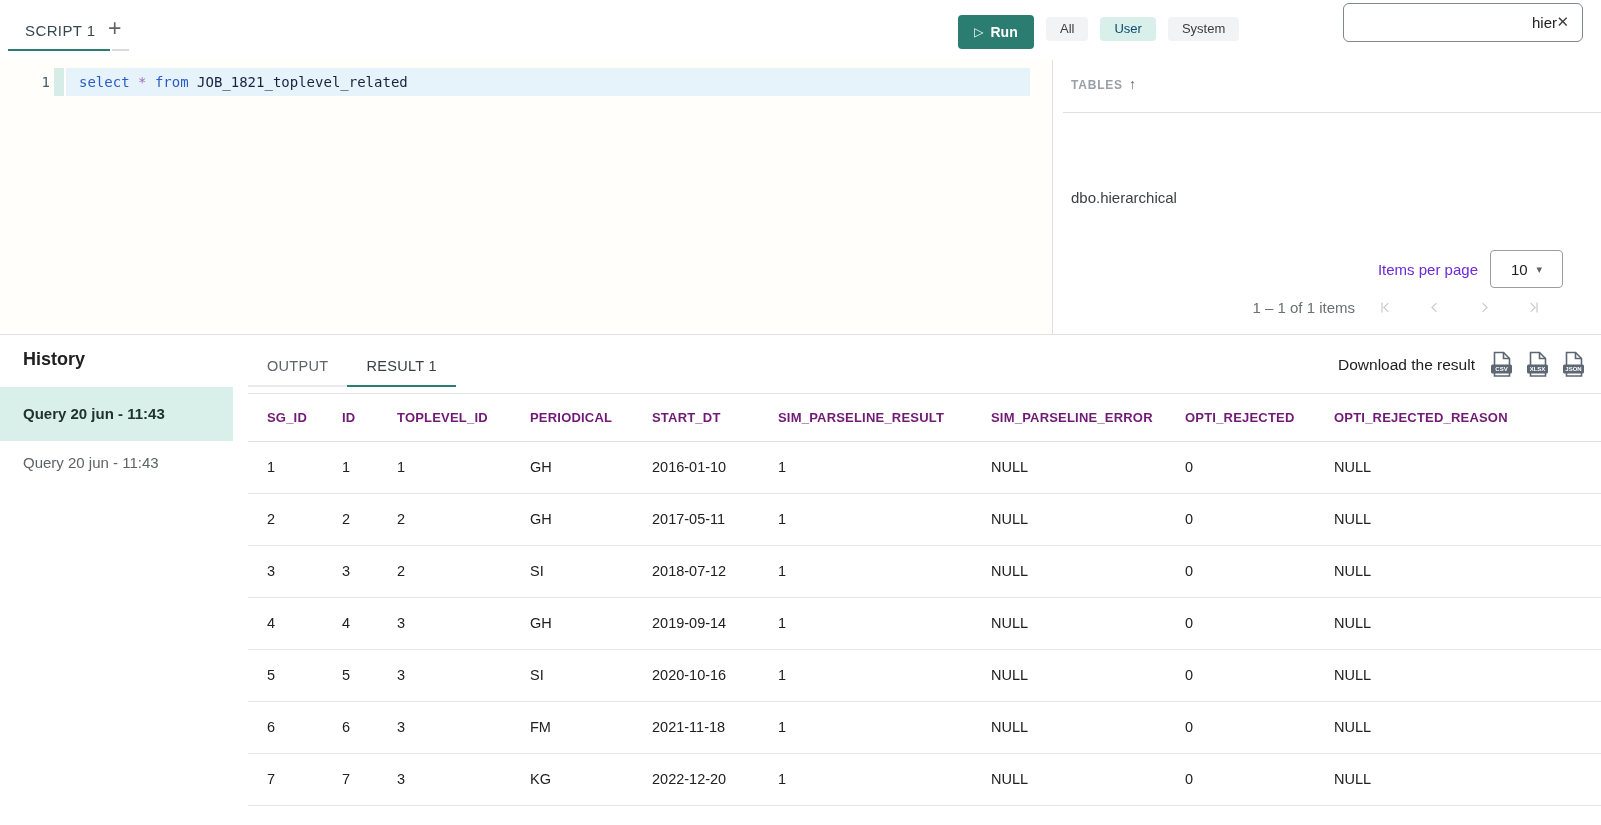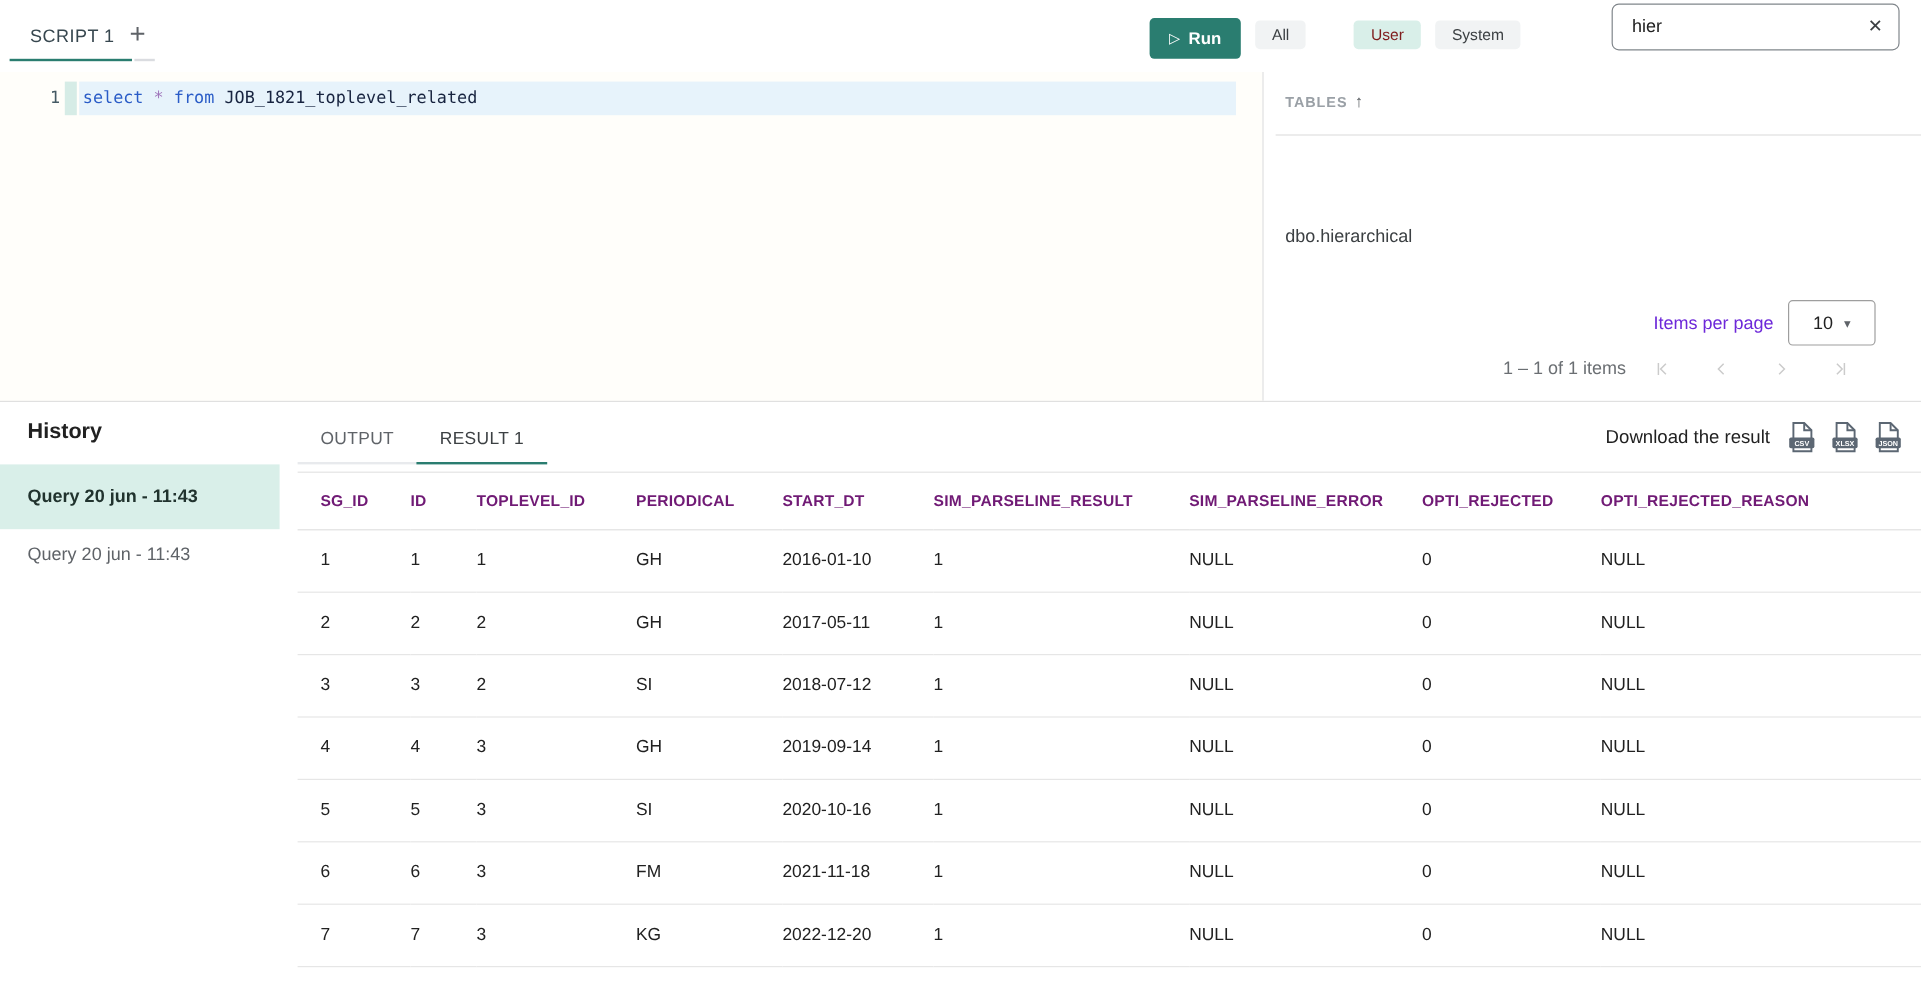--- a/index.html
+++ b/index.html
@@ -13,32 +13,32 @@
   .tab-underline-active { position:absolute; left:8px; top:49px; width:102px; height:2px; background:#2a7d70; }
   .tab-underline-rest { position:absolute; left:112px; top:49px; width:17px; height:2px; background:#dadce0; }
 
   .run-btn { position:absolute; left:958px; top:15px; width:76px; height:34px; background:#2a7d70; border:none; border-radius:4px;
              color:#fff; font-family:"Liberation Sans",sans-serif; font-size:14px; font-weight:bold; cursor:pointer;
              display:flex; align-items:center; justify-content:center; gap:7px; }
   .run-btn .play { font-size:12px; font-weight:normal; position:relative; top:0px; }
 
   .chips { position:absolute; left:1046px; top:17px; display:flex; gap:12px; }
   .chip { height:24px; line-height:24px; padding:0 14px; border-radius:4px; background:#f1f3f4; color:#3c4043; font-size:13px; cursor:pointer; white-space:nowrap; }
-  .chip.active { background:#d9efe9; color:#7f1d1d;margin-left:28px; }
+  .chip.active { background:#d9efe9; color:#0c4a6e; }
 
   .searchbox { position:absolute; left:1343px; top:3px; width:240px; height:39px; border:1px solid #80868b; border-radius:6px; background:#fff; }
-  .searchbox input { position:absolute; left:16px; top:1px; width:185px; height:35px; border:none; outline:none; font-family:"Liberation Sans",sans-serif; font-size:15px; color:#212121; background:transparent; }
+  .searchbox input { position:absolute; left:28px; top:1px; width:185px; height:35px; border:none; outline:none; font-family:"Liberation Sans",sans-serif; font-size:15px; color:#212121; background:transparent;text-align:right; }
   .searchbox .clear { position:absolute; right:13px; top:9px; font-size:15px; color:#3c4043; cursor:pointer; }
 
   
   .editor { position:absolute; left:0; top:60px; width:1052px; height:274px; background:#fffefa; cursor:text; }
   .code-line { position:absolute; left:0; top:8px; height:28px; display:flex; align-items:center; font-family:"DejaVu Sans Mono","Liberation Mono",monospace; font-size:14px; }
   .code-line .ln { width:50px; text-align:right; color:#455a64; }
   .code-line .marker { width:10px; height:28px; background:#d6ece6; margin-left:4px; }
-  .code-line .code-text { margin-left:2px; width:964px; height:28px; line-height:28px; padding-left:3px; background:#e7f3fb; white-space:pre; }
+  .code-line .code-text { margin-left:2px; width:964px; height:28px; line-height:28px; padding-left:13px; background:#e7f3fb; white-space:pre; }
   .tok-keyword { color:#2a5cc7; }
   .tok-operator { color:#9d71b8; }
   .tok-identifier { color:#17233f; }
 
   
   .tables-panel { position:absolute; left:1052px; top:60px; width:549px; height:274px; border-left:1px solid #e0e0e0; background:#fff;padding-left:22px; }
   .tables-header { position:absolute; left:18px; top:16px; font-size:12px; font-weight:bold; color:#9aa0a6; letter-spacing:.8px; }
   .tables-header .arrow { color:#5f6368; font-size:14px; margin-left:6px; font-weight:bold; cursor:pointer; }
   .tables-divider { position:absolute; left:10px; right:0; top:52px; height:1px; background:#e0e0e0; }
   .tables-list { position:absolute; left:0; right:0; top:112px; }

